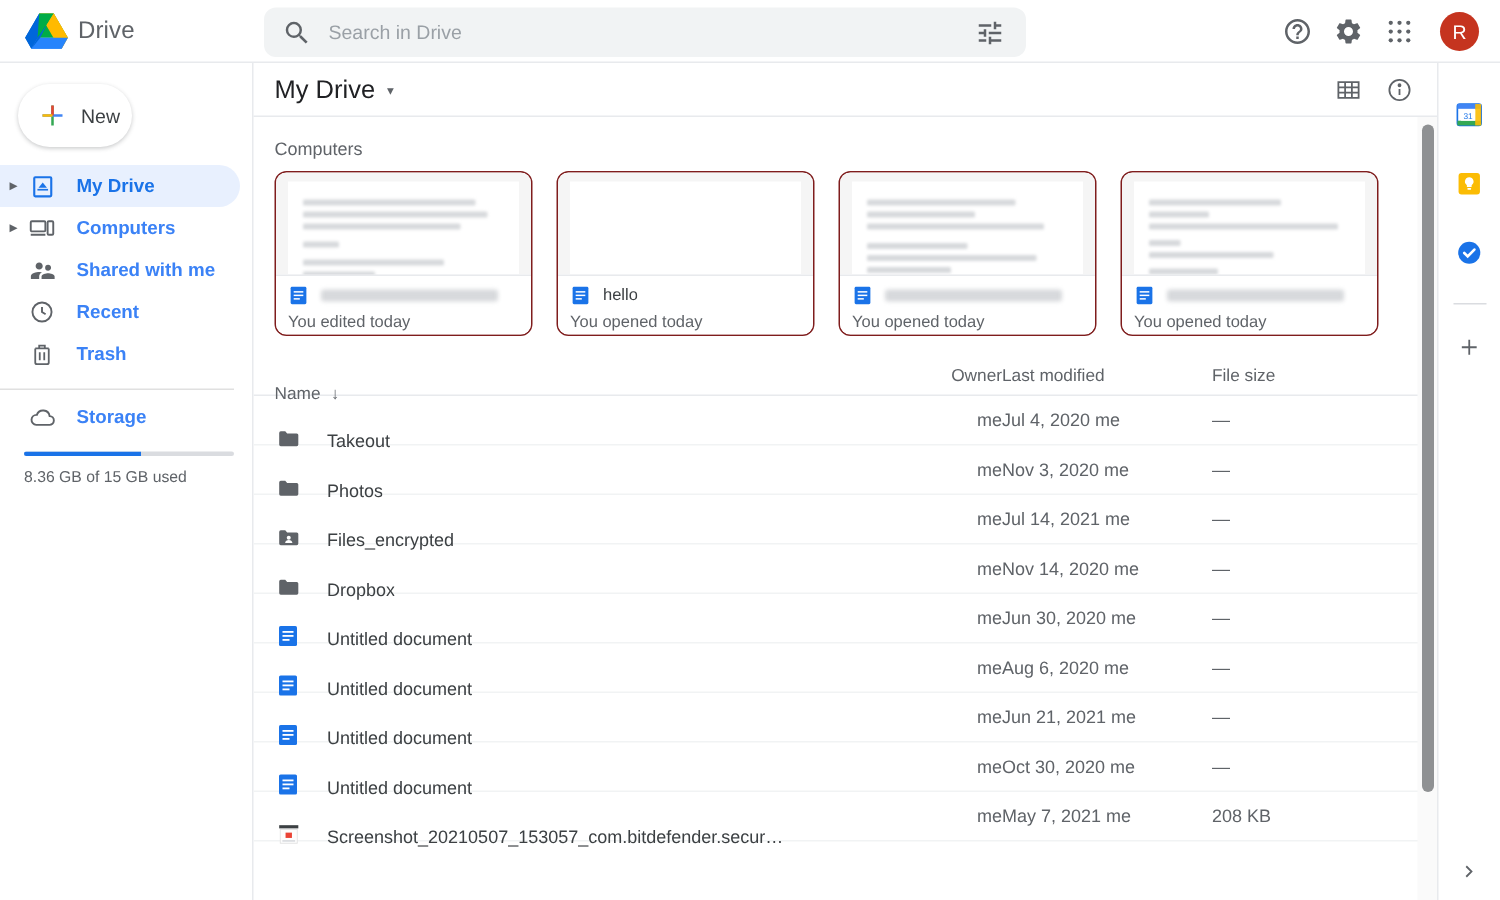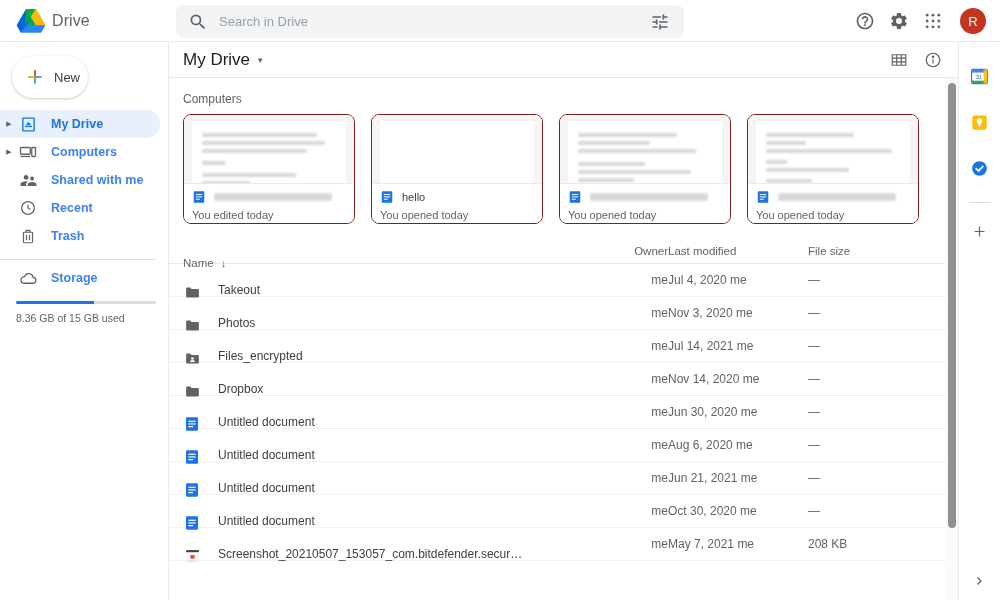--- a/index.html
+++ b/index.html
@@ -116,21 +116,21 @@
   }
   .card-sub { font-size: 11px; color: #5f6368; margin-top: 3px; }
 
   
   .table { margin-top: 14px; }
   .thead {
     display: flex; align-items: center; height: 26px;
     border-bottom: 1px solid #e8eaed; padding: 0 14px;
     font-size: 11.5px; color: #5f6368;
   }
-  .col-name { width: 340px; display: flex; align-items: flex-start; margin-top: 24px; }
+  .col-name { width: 340px; display: flex; align-items: flex-end; margin-top: 24px; }
   .col-owner { width: 145px; text-align: right; }
   .col-mod { width: 140px; }
   .col-size { width: 100px; }
   .sort-arrow { margin-left: 7px; font-size: 11px; }
 
   .trow {
     display: flex; align-items: center; height: 33px;
     border-bottom: 1px solid #f1f3f4; padding: 0 14px;
     font-size: 12px; color: #3c4043; cursor: pointer;
   }

